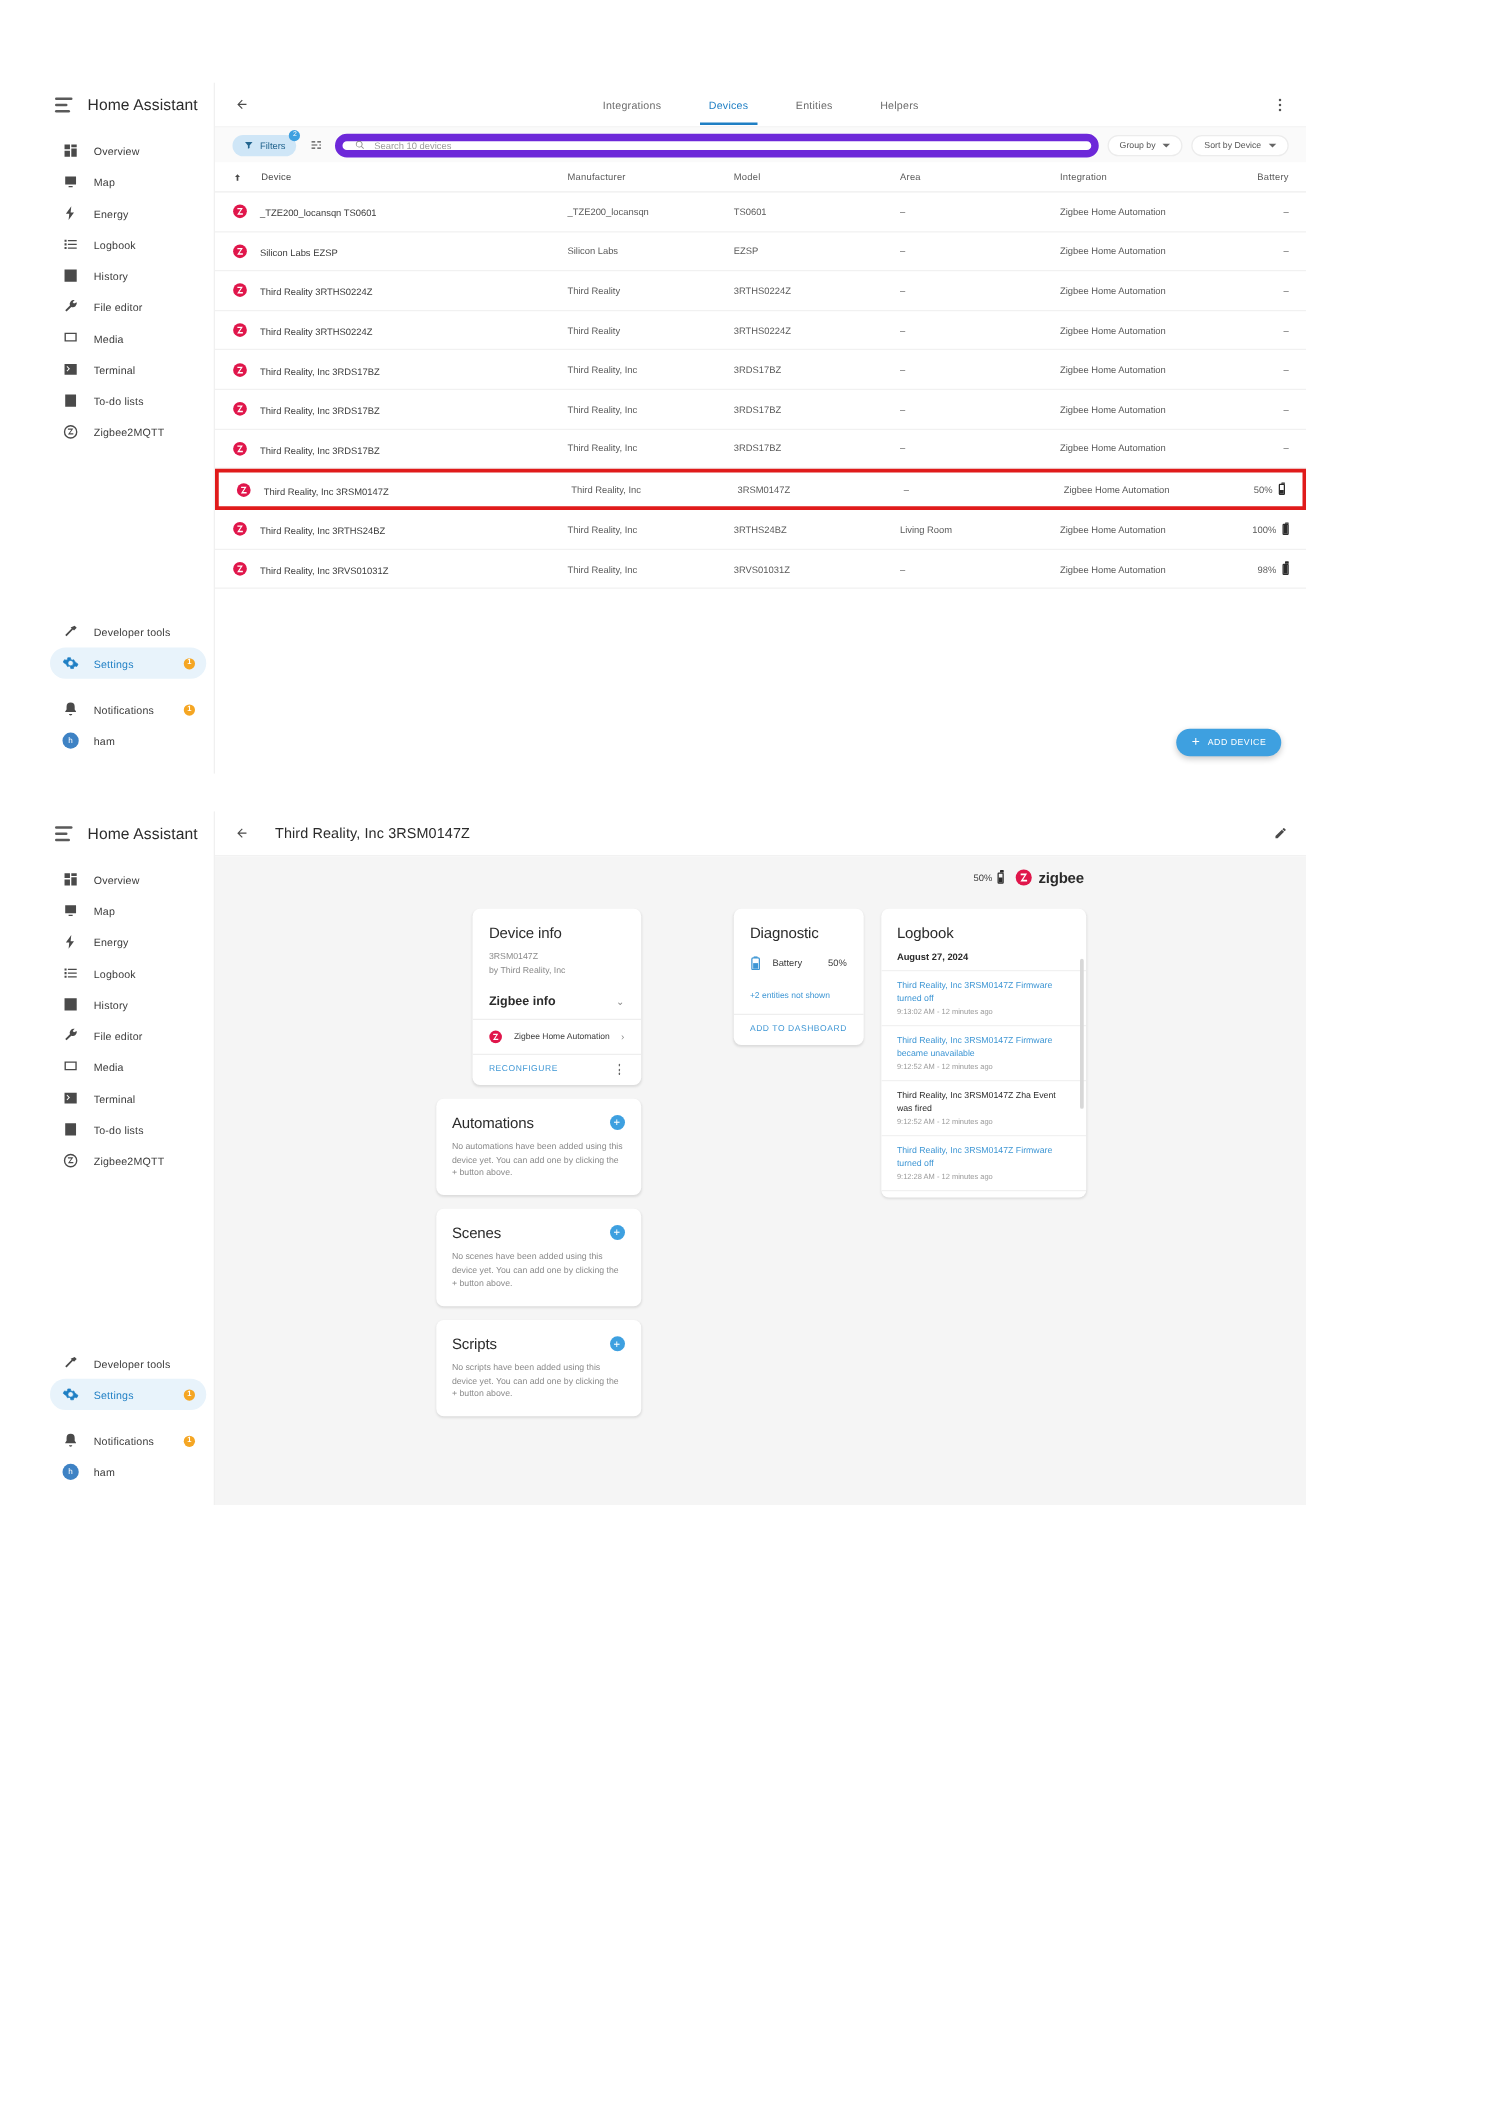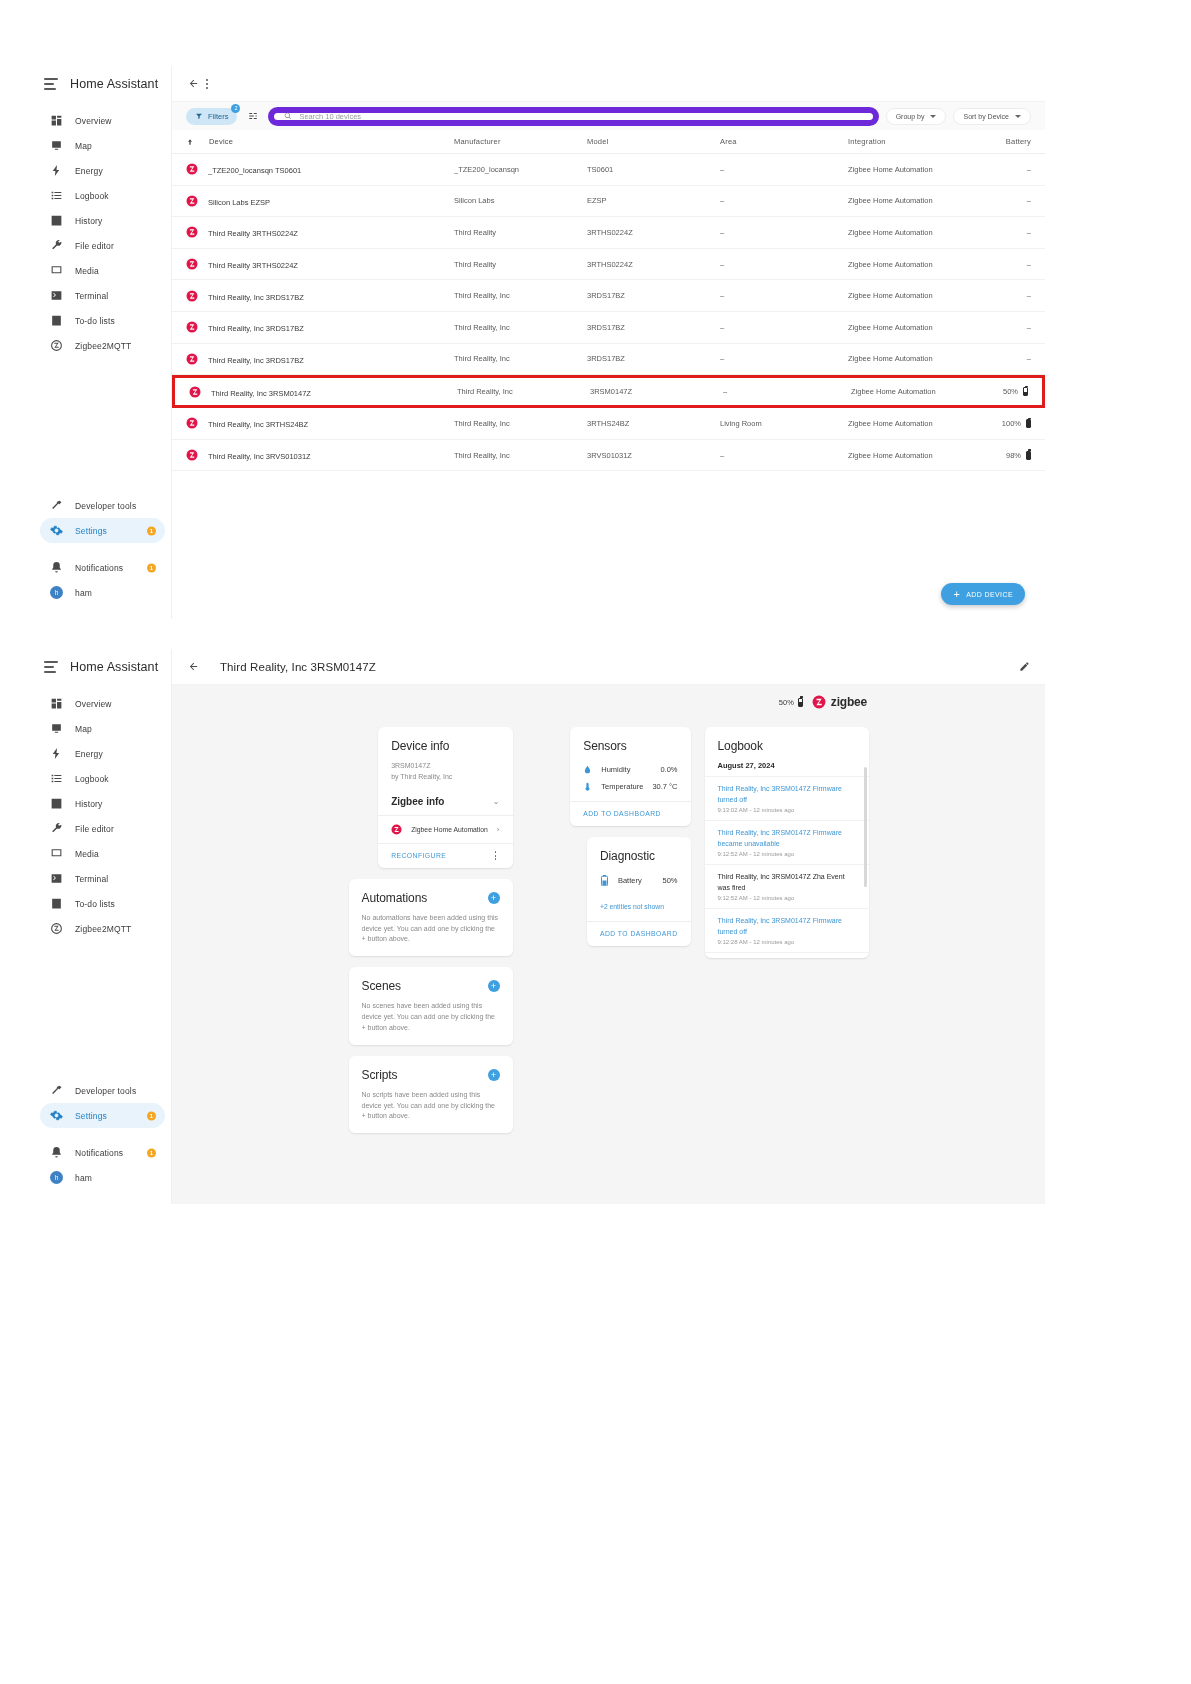--- a/index.html
+++ b/index.html
@@ -339,20 +339,26 @@
       </div>
     </div>
 
     <div class="main">
       <div class="appbar">
         <span class="back-arrow">
             <svg viewBox="0 0 24 24">
               <path d="M20 11H7.8l5.6-5.6L12 4l-8 8 8 8 1.4-1.4L7.8 13H20z"></path>
             </svg>
           </span>
+        <div class="tabs">
+          <div class="tab">Integrations</div>
+          <div class="tab sel">Devices</div>
+          <div class="tab">Entities</div>
+          <div class="tab">Helpers</div>
+        </div>
         <span class="kebab">
             <i></i>
             <i></i>
             <i></i>
           </span>
       </div>
 
       <div class="toolbar">
         <div class="chip-filter">
           <svg viewBox="0 0 24 24">
@@ -796,41 +802,20 @@
                 <h3>Scripts</h3>
                 <span class="plusbtn">+</span>
               </div>
               <div class="pad">
                   <div class="muted">No scripts have been added using this device yet. You can add one by clicking the + button above.</div>
                 </div>
             </div>
           </div>
 
           <div class="col">
-            <div class="card">
-              <h3>Sensors</h3>
-              <div style="padding-bottom:6px;">
-                <div class="rowline">
-                  <svg width="9" height="9" viewBox="0 0 24 24">
-                      <path d="M12 2S5 11 5 15a7 7 0 0014 0c0-4-7-13-7-13z" fill="#3e96d4"></path>
-                    </svg>
-                  <span>Humidity</span>
-                  <span class="val">0.0%</span>
-                </div>
-                <div class="rowline">
-                  <svg width="9" height="9" viewBox="0 0 24 24">
-                      <path d="M12 2a3 3 0 00-3 3v9a5 5 0 106 0V5a3 3 0 00-3-3z" fill="#3e96d4"></path>
-                    </svg>
-                  <span>Temperature</span>
-                  <span class="val">30.7 °C</span>
-                </div>
-              </div>
-              <div class="divline"></div>
-              <div class="act">ADD TO DASHBOARD</div>
-            </div>
 
 
             <div class="card">
               <h3>Diagnostic</h3>
               <div style="padding-bottom:4px;">
                 <div class="rowline">
                   <svg width="9" height="11" viewBox="0 0 14 22">
                       <rect x="4" y="0" width="6" height="2.5" fill="#3e96d4"></rect>
                       <rect x="1" y="2.5" width="12" height="19" rx="2" fill="none" stroke="#3e96d4" stroke-width="2"></rect>
                       <rect x="3" y="11" width="8" height="9" fill="#3e96d4"></rect>

